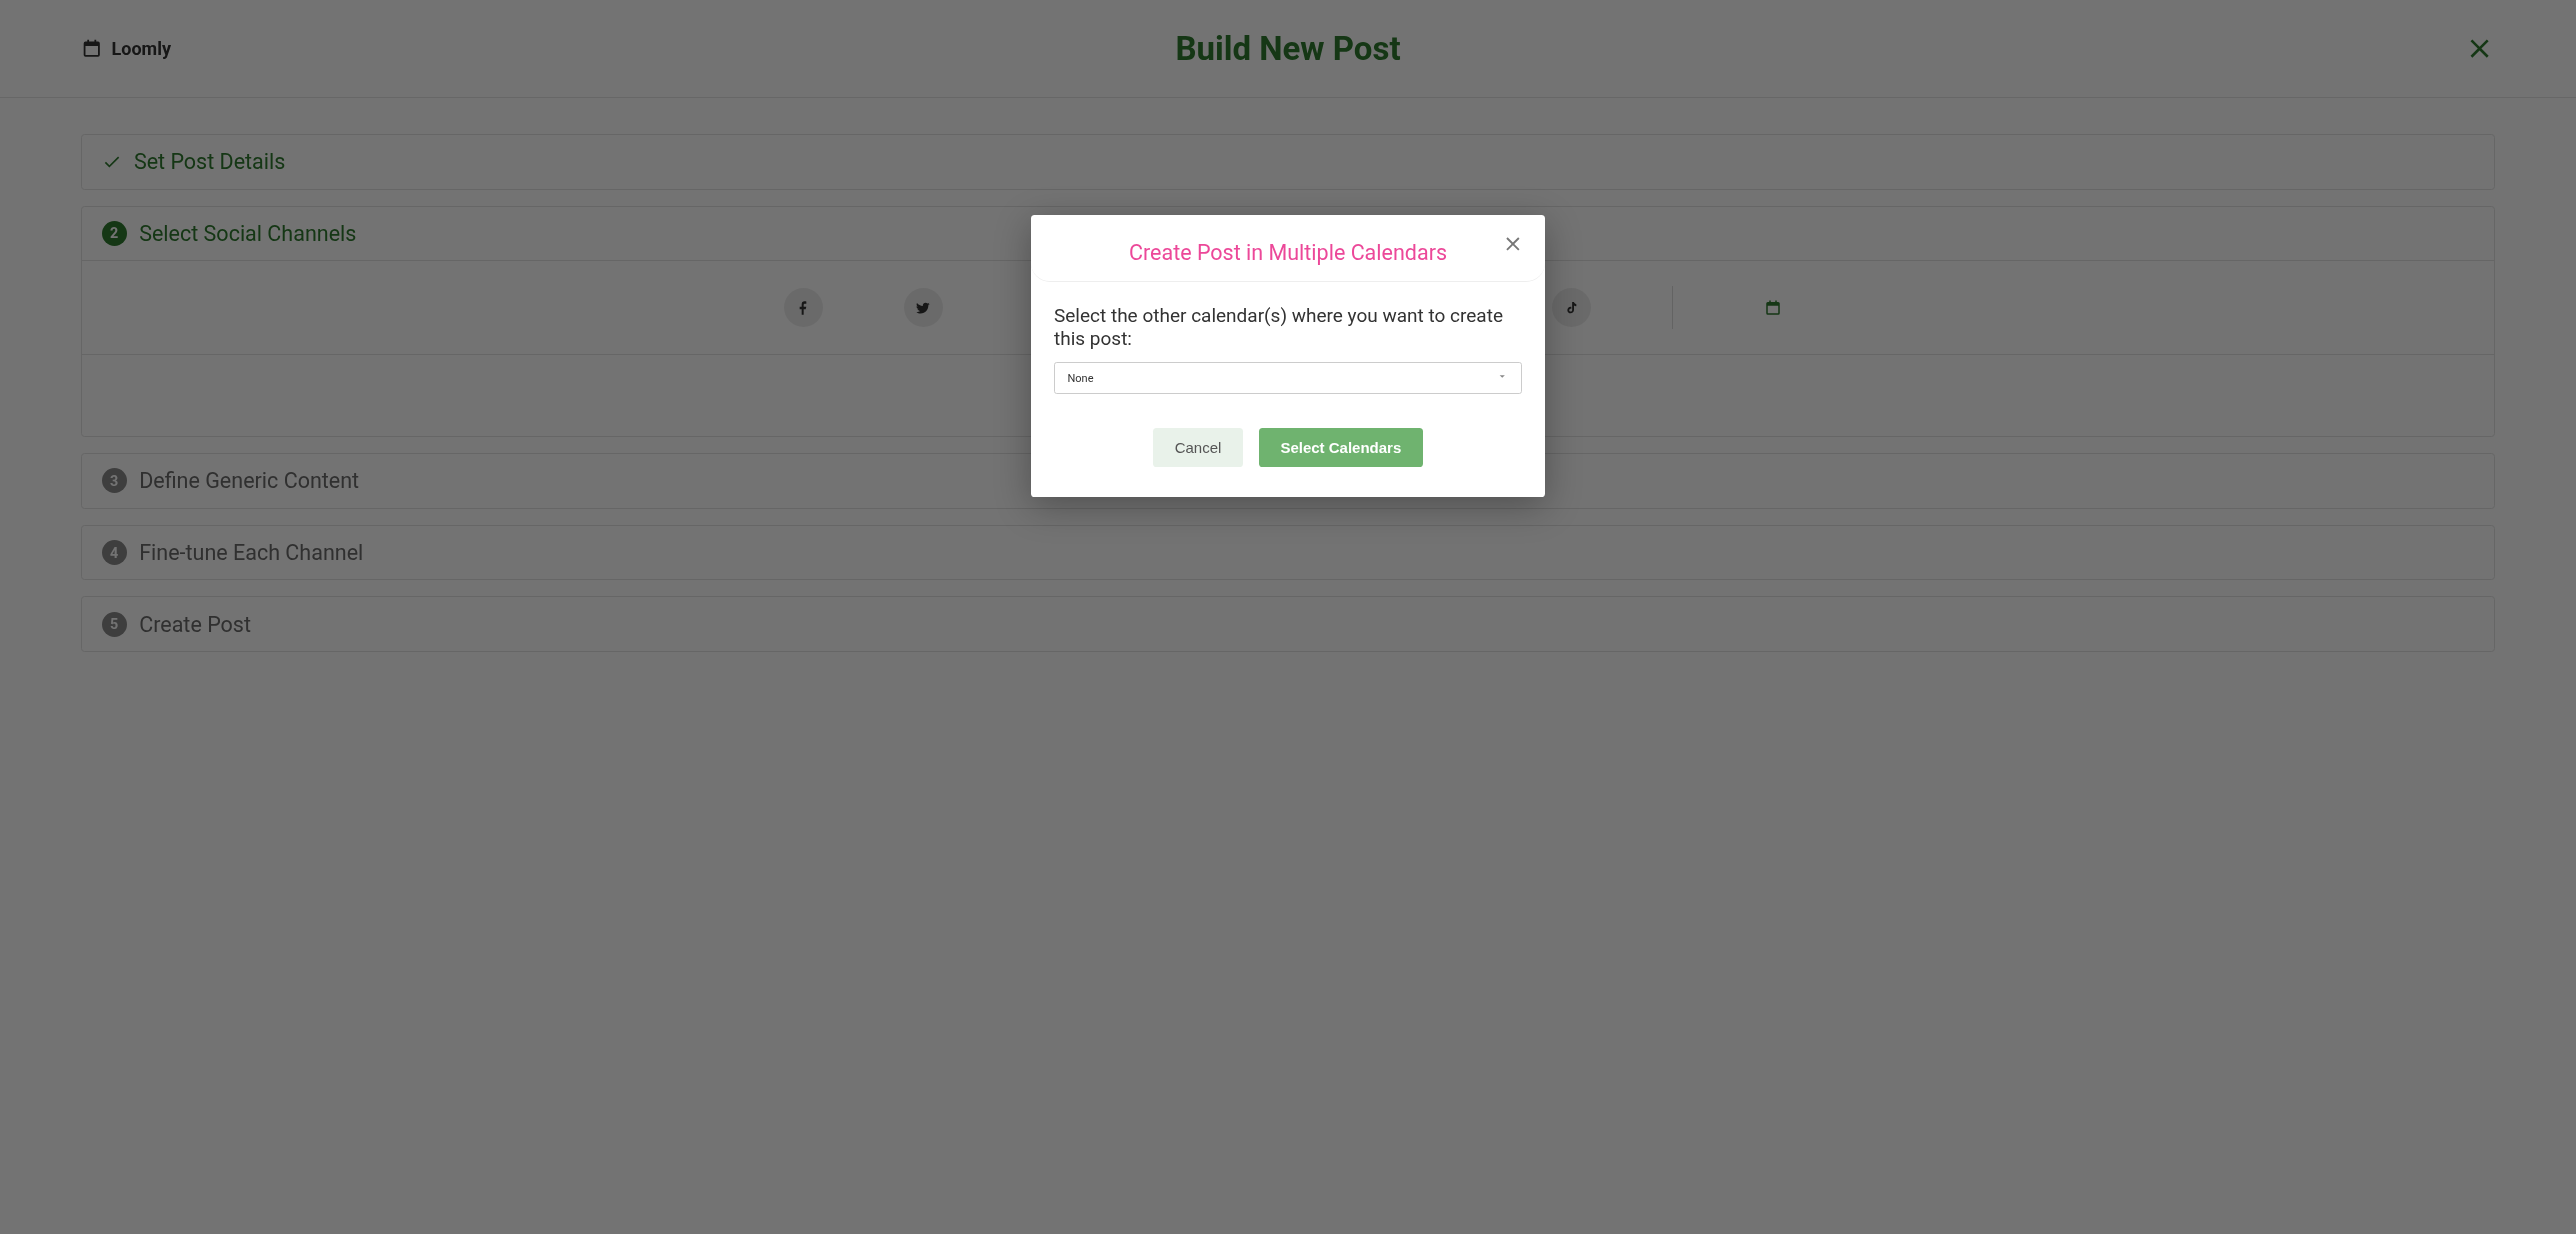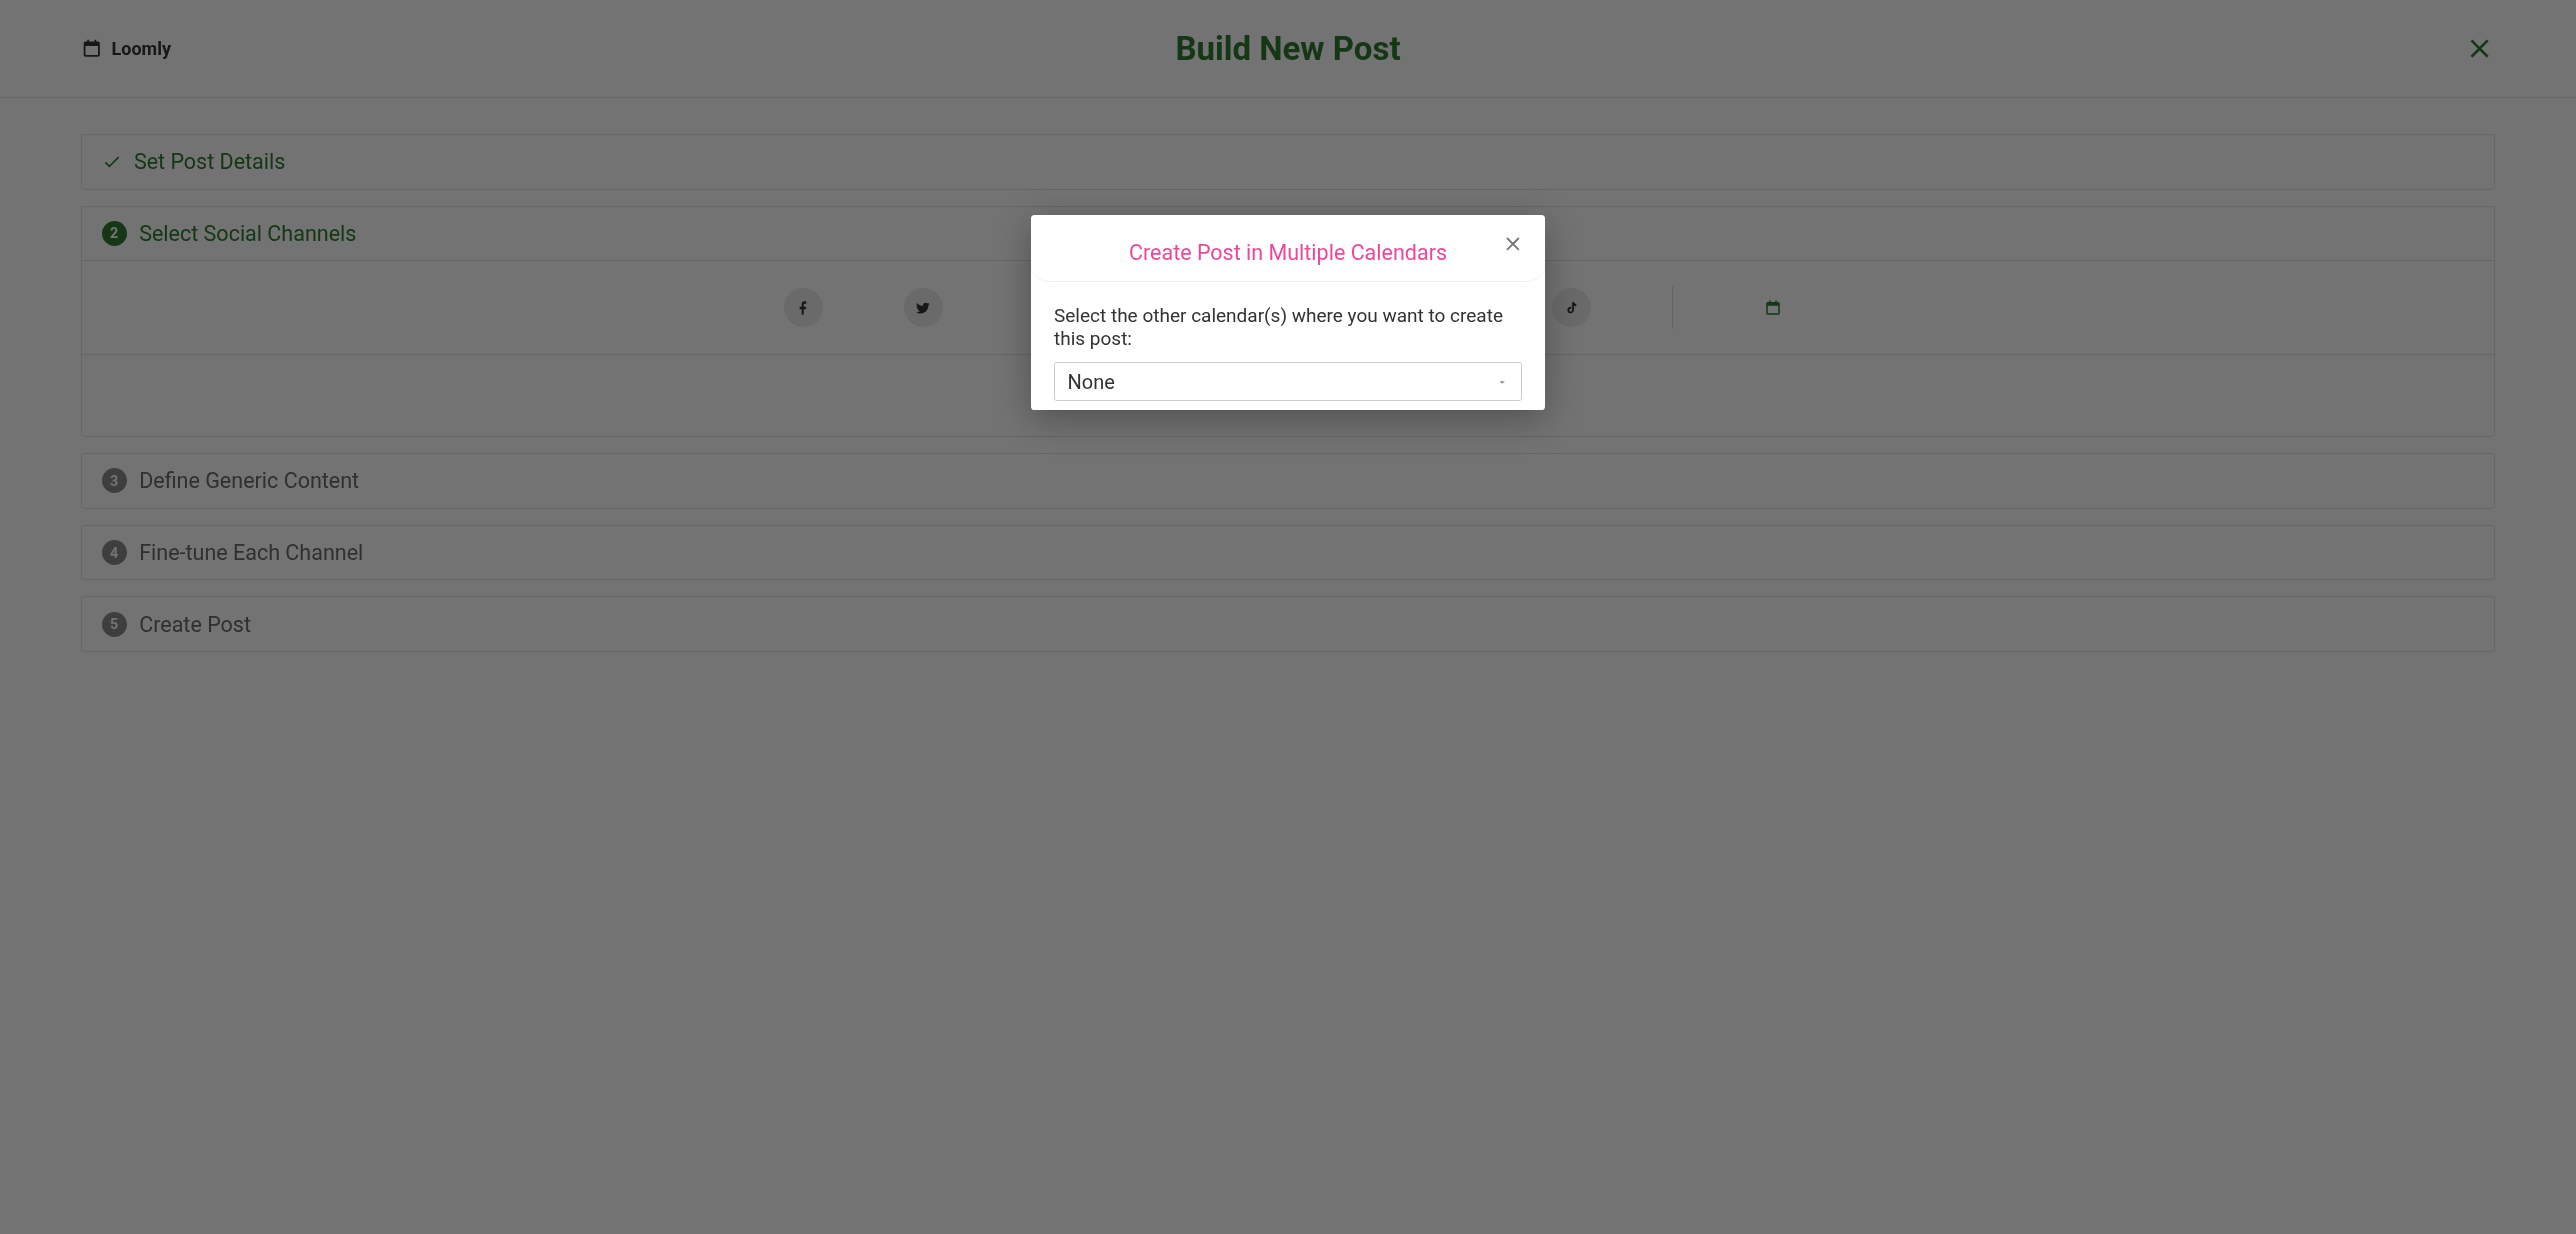--- a/index.html
+++ b/index.html
@@ -152,28 +152,28 @@
   .modal-body {
     padding: 21.5px 23px 9px;
   }
   .modal-label {
     font-size: 19px;
     color: #333;
     margin-bottom: 12.5px;
   }
   .select {
     width: 100%;
-    height: 39px;
+    height: 32px;
     border: 0.9px solid #ccc;
     border-radius: 2.7px;
     display: flex;
     align-items: center;
     justify-content: space-between;
     padding: 0 12.5px;
-    font-size: 20px;
+    font-size: 11px;
     color: #333;
     cursor: pointer;
     background: #fff;
   }
   .select .caret { color: #888; }
   .modal-footer {
     display: flex;
     justify-content: center;
     gap: 16px;
     padding: 25px 0 30px;
@@ -296,15 +296,19 @@
       <div class="modal-label">Select the other calendar(s) where you want to create this post:</div>
       <div class="select">
         <span>None</span>
         <span class="caret">
           <svg width="12.5" height="12.5" viewBox="0 0 24 24" fill="currentColor">
               <path d="M7 10l5 5 5-5z"></path>
             </svg>
         </span>
       </div>
     </div>
+    <div class="modal-footer">
+      <button class="btn btn-cancel">Cancel</button>
+      <button class="btn btn-primary">Select Calendars</button>
+    </div>
   </div>
 </div>
 
 
 </body></html>

